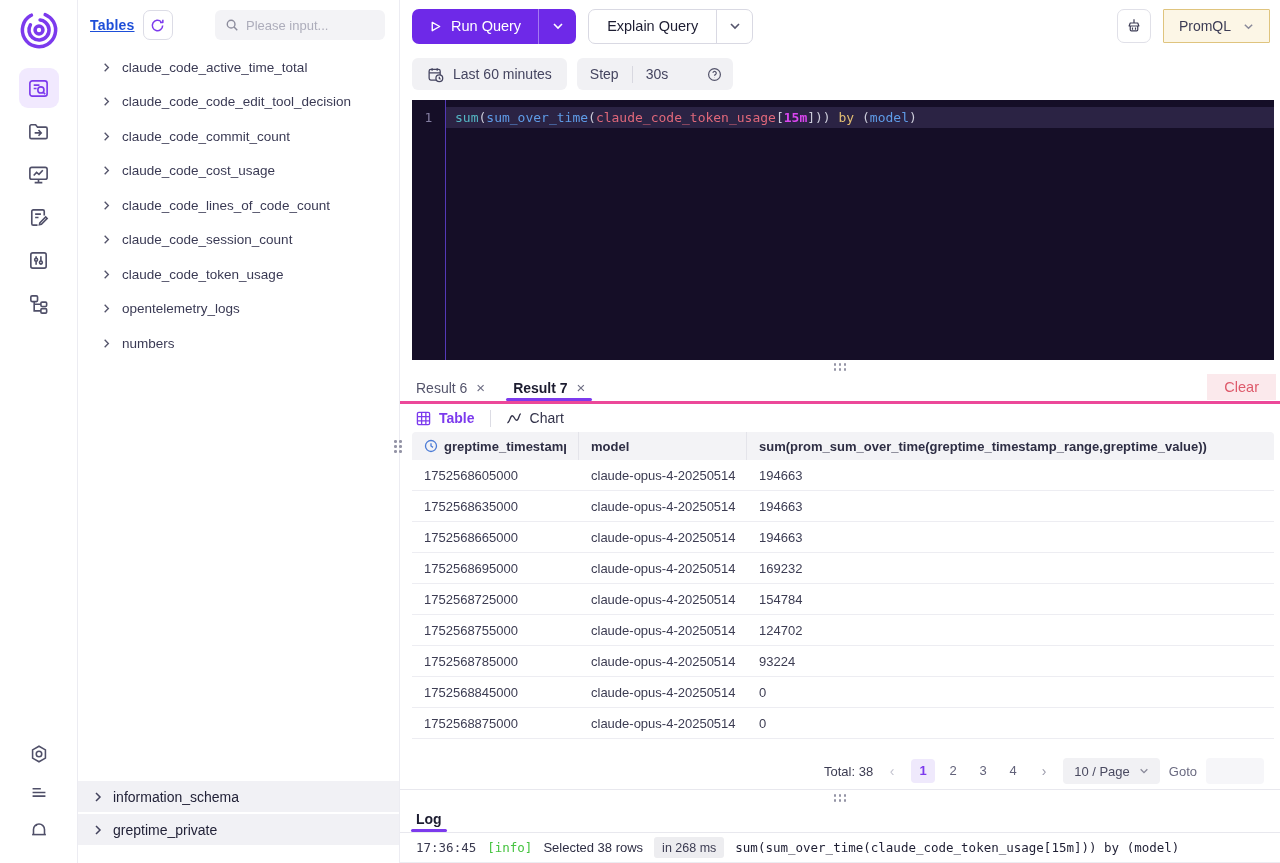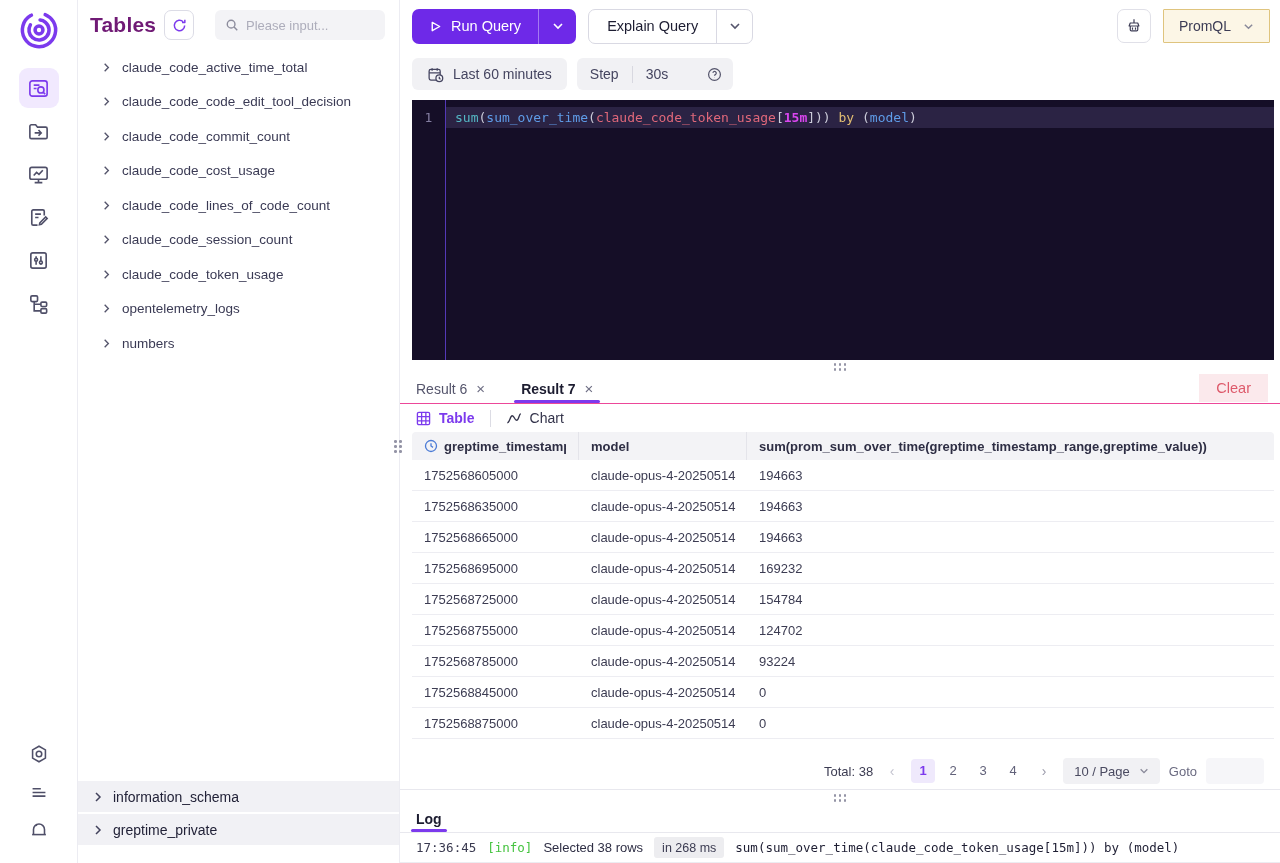--- a/index.html
+++ b/index.html
@@ -11,21 +11,21 @@
   .rail { width:78px; flex:0 0 78px; border-right:1px solid #ececf2; display:flex; flex-direction:column; align-items:center; padding:8px 0 14px; }
   .logo { width:44px; height:44px; margin-bottom:16px; display:flex; align-items:center; justify-content:center; }
   .rail-item { width:40px; height:40px; border-radius:9px; display:flex; align-items:center; justify-content:center; margin-bottom:3px; cursor:pointer; }
   .rail-item.active { background:#f1e9fe; }
   .rail-bottom { margin-top:auto; display:flex; flex-direction:column; align-items:center; }
   .rail-bottom .rail-item { margin-bottom:0; height:38px; }
 
   
   .tables-panel { width:322px; flex:0 0 322px; border-right:1px solid #ececf2; display:flex; flex-direction:column; }
   .tp-header { display:flex; align-items:center; padding:10px 14px 10px 12px; gap:8px; }
-  .tp-title { font-weight:700; font-size:21px; color:#701a75; letter-spacing:.2px; }
+  .tp-title { font-weight:700; font-size:14px; color:#1d4ed8; letter-spacing:.2px;text-decoration:underline; }
   .refresh-btn { width:30px; height:30px; border:1px solid #dcdce6; border-radius:7px; background:#fff; display:flex; align-items:center; justify-content:center; cursor:pointer; }
   .search-box { margin-left:auto; width:170px; height:30px; background:#f3f3f6; border-radius:6px; display:flex; align-items:center; padding:0 10px; gap:7px; }
   .search-box input { border:none; outline:none; background:transparent; font-size:13px; color:#3a3a54; width:100%; font-family:"Liberation Sans",sans-serif; }
   .search-box input::placeholder { color:#adadbb; }
   .tree { flex:1; display:flex; flex-direction:column; overflow:hidden; }
   .tree-group { height:31px; flex:0 0 31px; background:#f1f1f5; display:flex; align-items:center; gap:9px; padding:0 14px; font-size:14px; color:#222238; margin-bottom:2px; cursor:pointer; }
   .tree-item { height:34.5px; flex:0 0 34.5px; display:flex; align-items:center; gap:10px; padding:0 14px 0 23px; font-size:13.5px; color:#3a3a54; cursor:pointer; background:#fff; }
   .tree-spacer { flex:1; }
   .chev { flex:0 0 auto; }
 
@@ -63,27 +63,27 @@
   .tok-kw { color:#e2bd72; } .tok-label { color:#5f9ce8; }
 
   
   .handle-row { height:14px; flex:0 0 14px; display:flex; align-items:center; justify-content:center; }
   .dots-h { display:grid; grid-template-columns:repeat(3,3px); grid-auto-rows:3px; gap:2px; cursor:row-resize; }
   .dots-v { display:grid; grid-template-columns:repeat(2,3px); grid-auto-rows:3px; gap:2px; cursor:col-resize; }
   .dot { width:2.6px; height:2.6px; background:#9494a6; border-radius:50%; }
 
   
   .results { flex:1; min-height:0; display:flex; flex-direction:column; border-bottom:1px solid #e8e8ee; position:relative; }
-  .res-tabs { height:30px; flex:0 0 30px; display:flex; align-items:stretch; gap:36px; padding:0 16px; border-bottom:1px solid #ec4899; position:relative; }
+  .res-tabs { height:30px; flex:0 0 30px; display:flex; align-items:stretch; gap:28px; padding:0 16px; border-bottom:3px solid #ec4899; position:relative; }
   .res-tab { display:flex; align-items:center; gap:9px; font-size:14px; color:#55556c; cursor:pointer; position:relative; }
   .res-tab.active { color:#1c1c30; }
   .res-tab.active .res-tab-label { font-weight:700; }
   .res-tab.active::after { content:""; position:absolute; left:-7px; right:-7px; bottom:0; height:3px; background:#7c3aed; border-radius:2px; }
   .tab-close { font-size:15px; color:#6e6e84; line-height:1; }
-  .clear-btn { position:absolute; right:12px; top:0; bottom:1px; padding:0 17px; background:#fbe9ec; color:#de5a6b; font-size:14.5px; display:flex; align-items:center; cursor:pointer; }
+  .clear-btn { position:absolute; right:4px; top:0; bottom:1px; padding:0 17px; background:#fbe9ec; color:#de5a6b; font-size:14.5px; display:flex; align-items:center; cursor:pointer; }
   .view-toggle { height:28px; flex:0 0 28px; display:flex; align-items:center; gap:15px; padding:0 16px; font-size:14px; }
   .vt { display:flex; align-items:center; gap:8px; cursor:pointer; }
   .vt-table { color:#7c3aed; font-weight:700; }
   .vt-chart { color:#33334a; }
   .vt-div { width:1px; height:17px; background:#dcdce4; }
 
   .data-table { margin:0 6px 0 12px; flex:1; min-height:0; overflow:hidden; }
   table { width:100%; border-collapse:separate; border-spacing:0; table-layout:fixed; }
   col.c1 { width:167px; } col.c2 { width:168px; }
   th { background:#f3f3f6; height:28px; font-size:13px; font-weight:600; color:#2e2e44; text-align:left; padding:0 12px; white-space:nowrap; overflow:hidden; }

